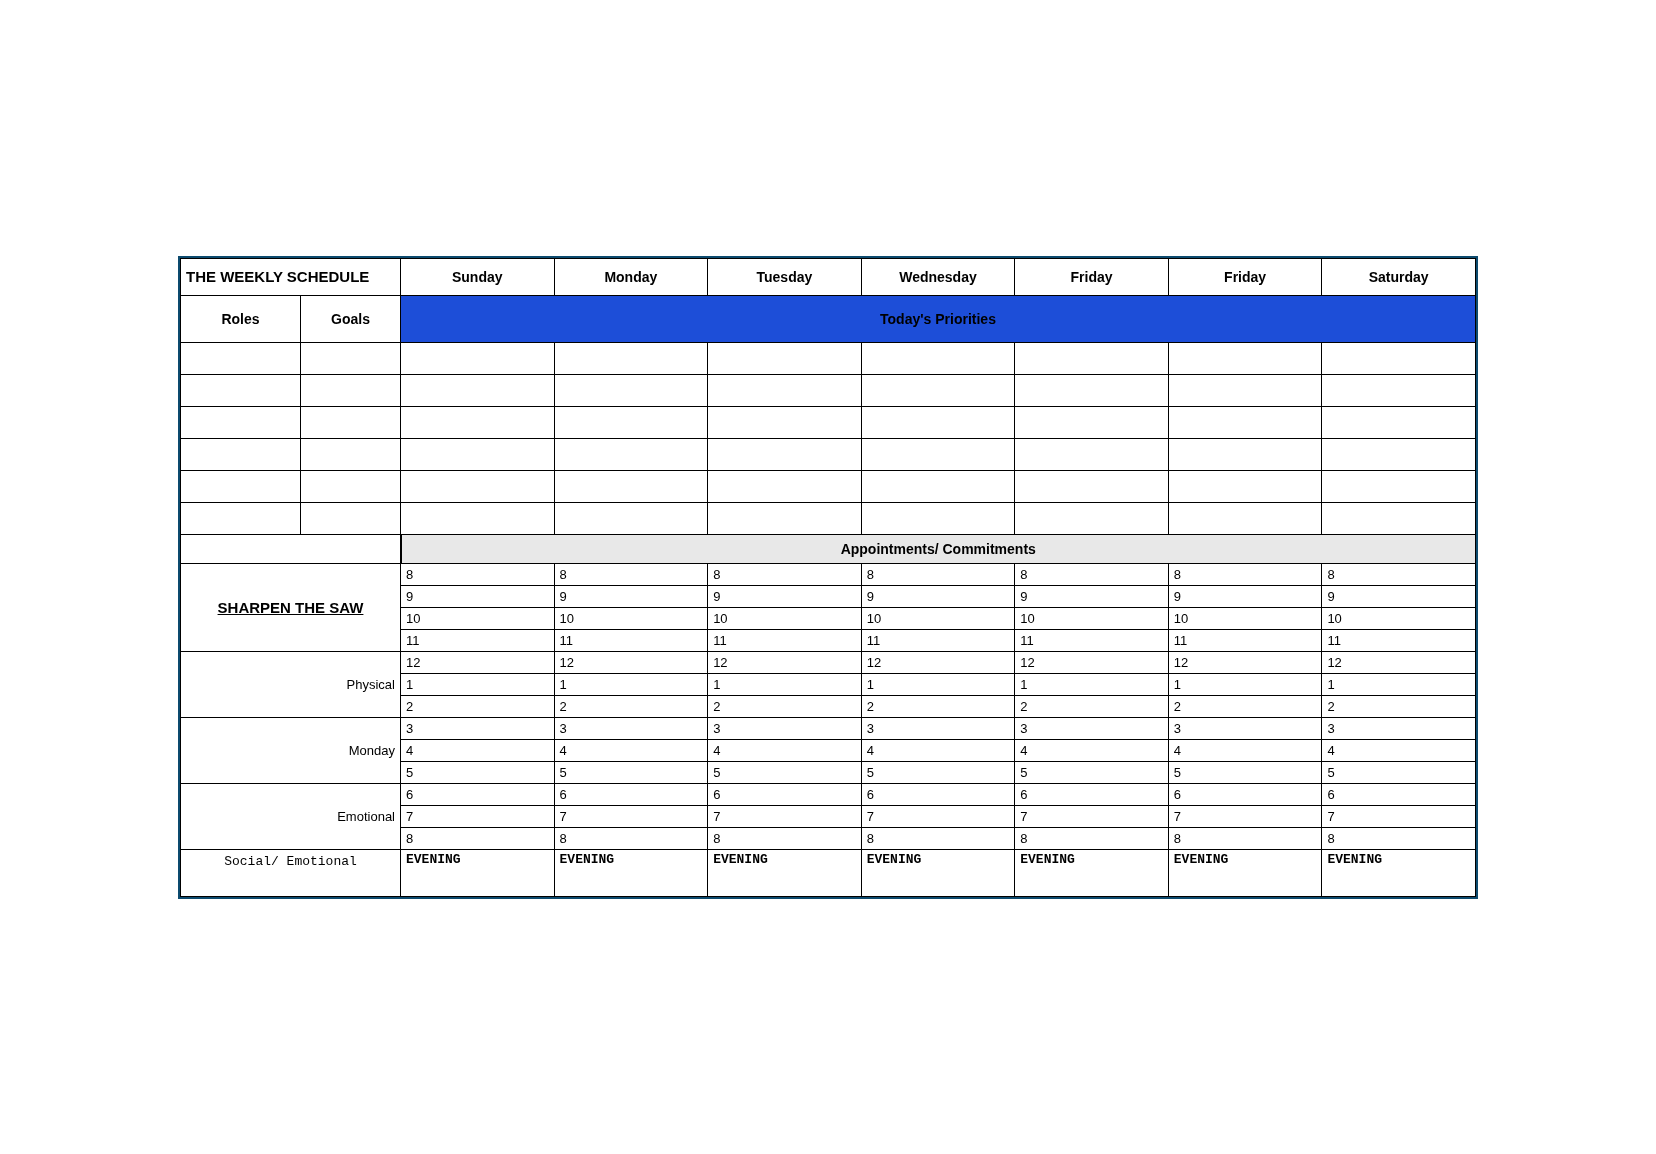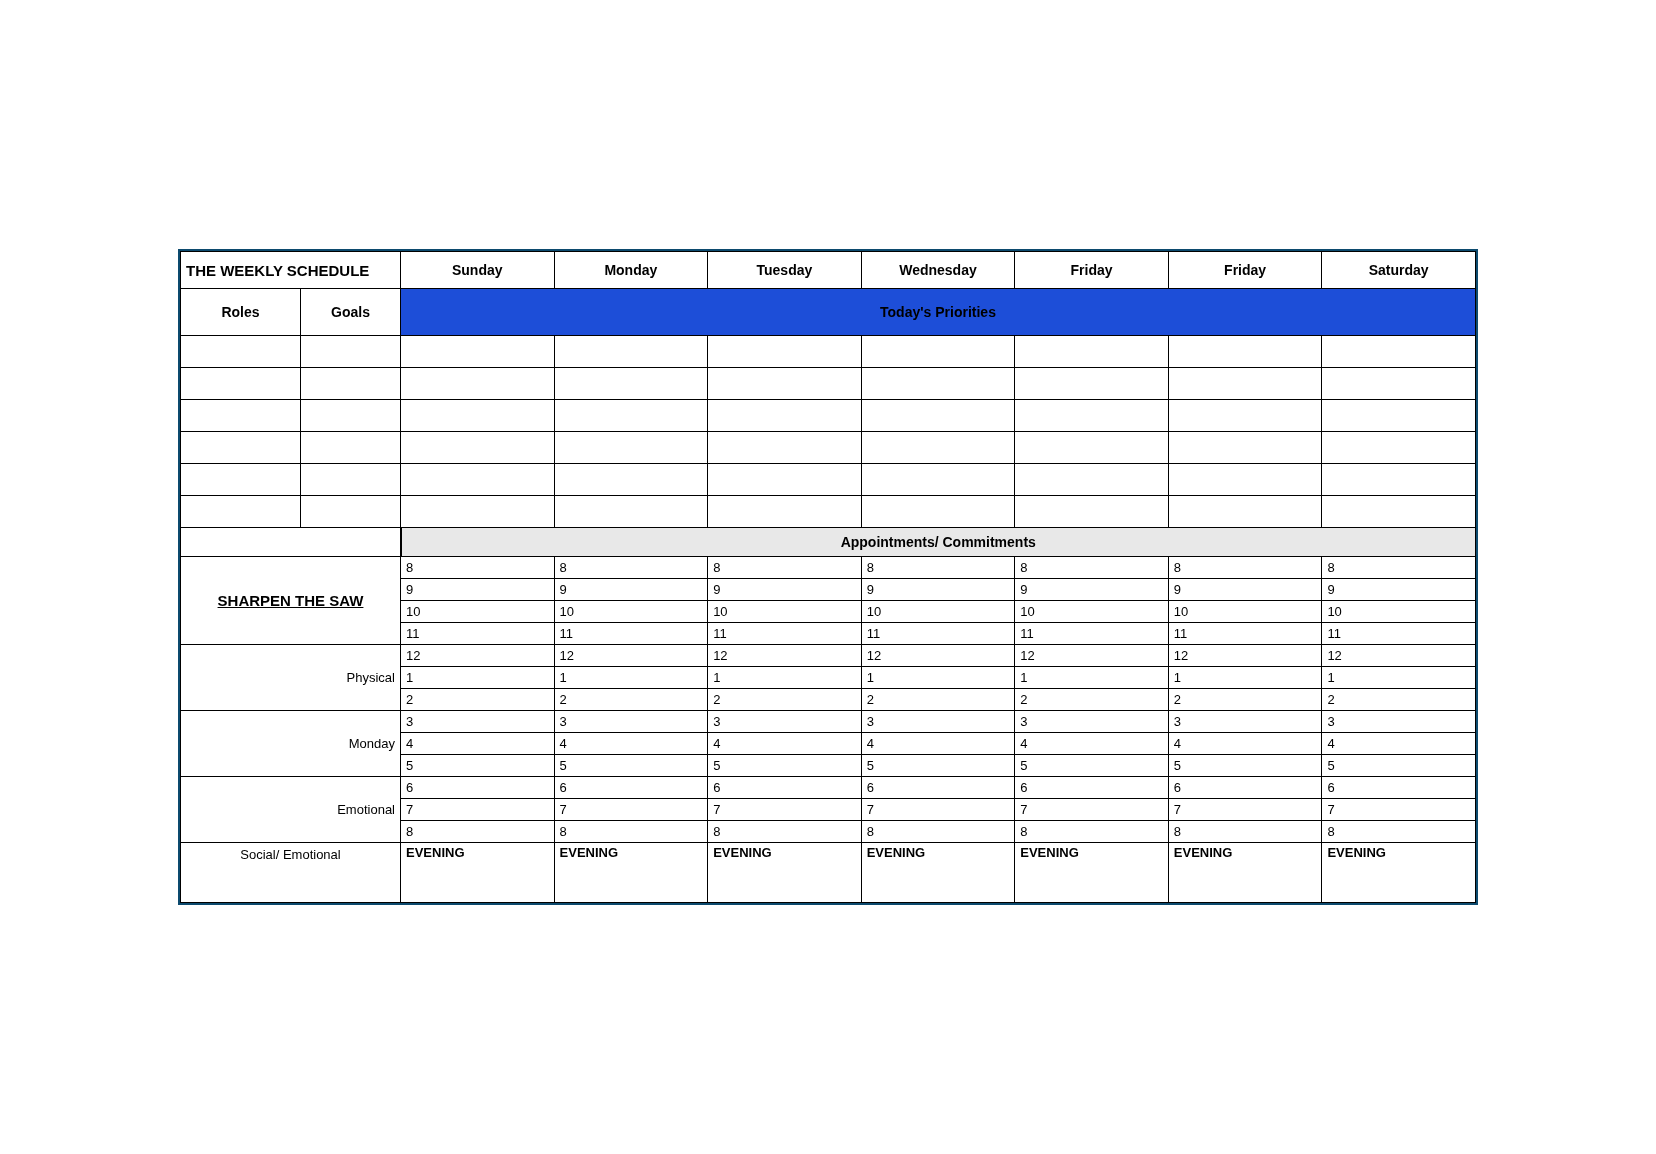--- a/index.html
+++ b/index.html
@@ -102,21 +102,22 @@
       font-size: 13px;
       padding: 2px 5px;
       vertical-align: top;
     }
     .evening-label-col {
       text-align: center;
       font-size: 13px;
       vertical-align: top;
     }
     .evening-row td {
-      height: 60px;
+      height: 47px;
+      font-family: Liberation Mono, monospace;
     }
   </style>
 </head>
 <body>
 
 <div class="schedule-wrapper">
   <table>
 
     <colgroup>
       <col style="width:120px">

